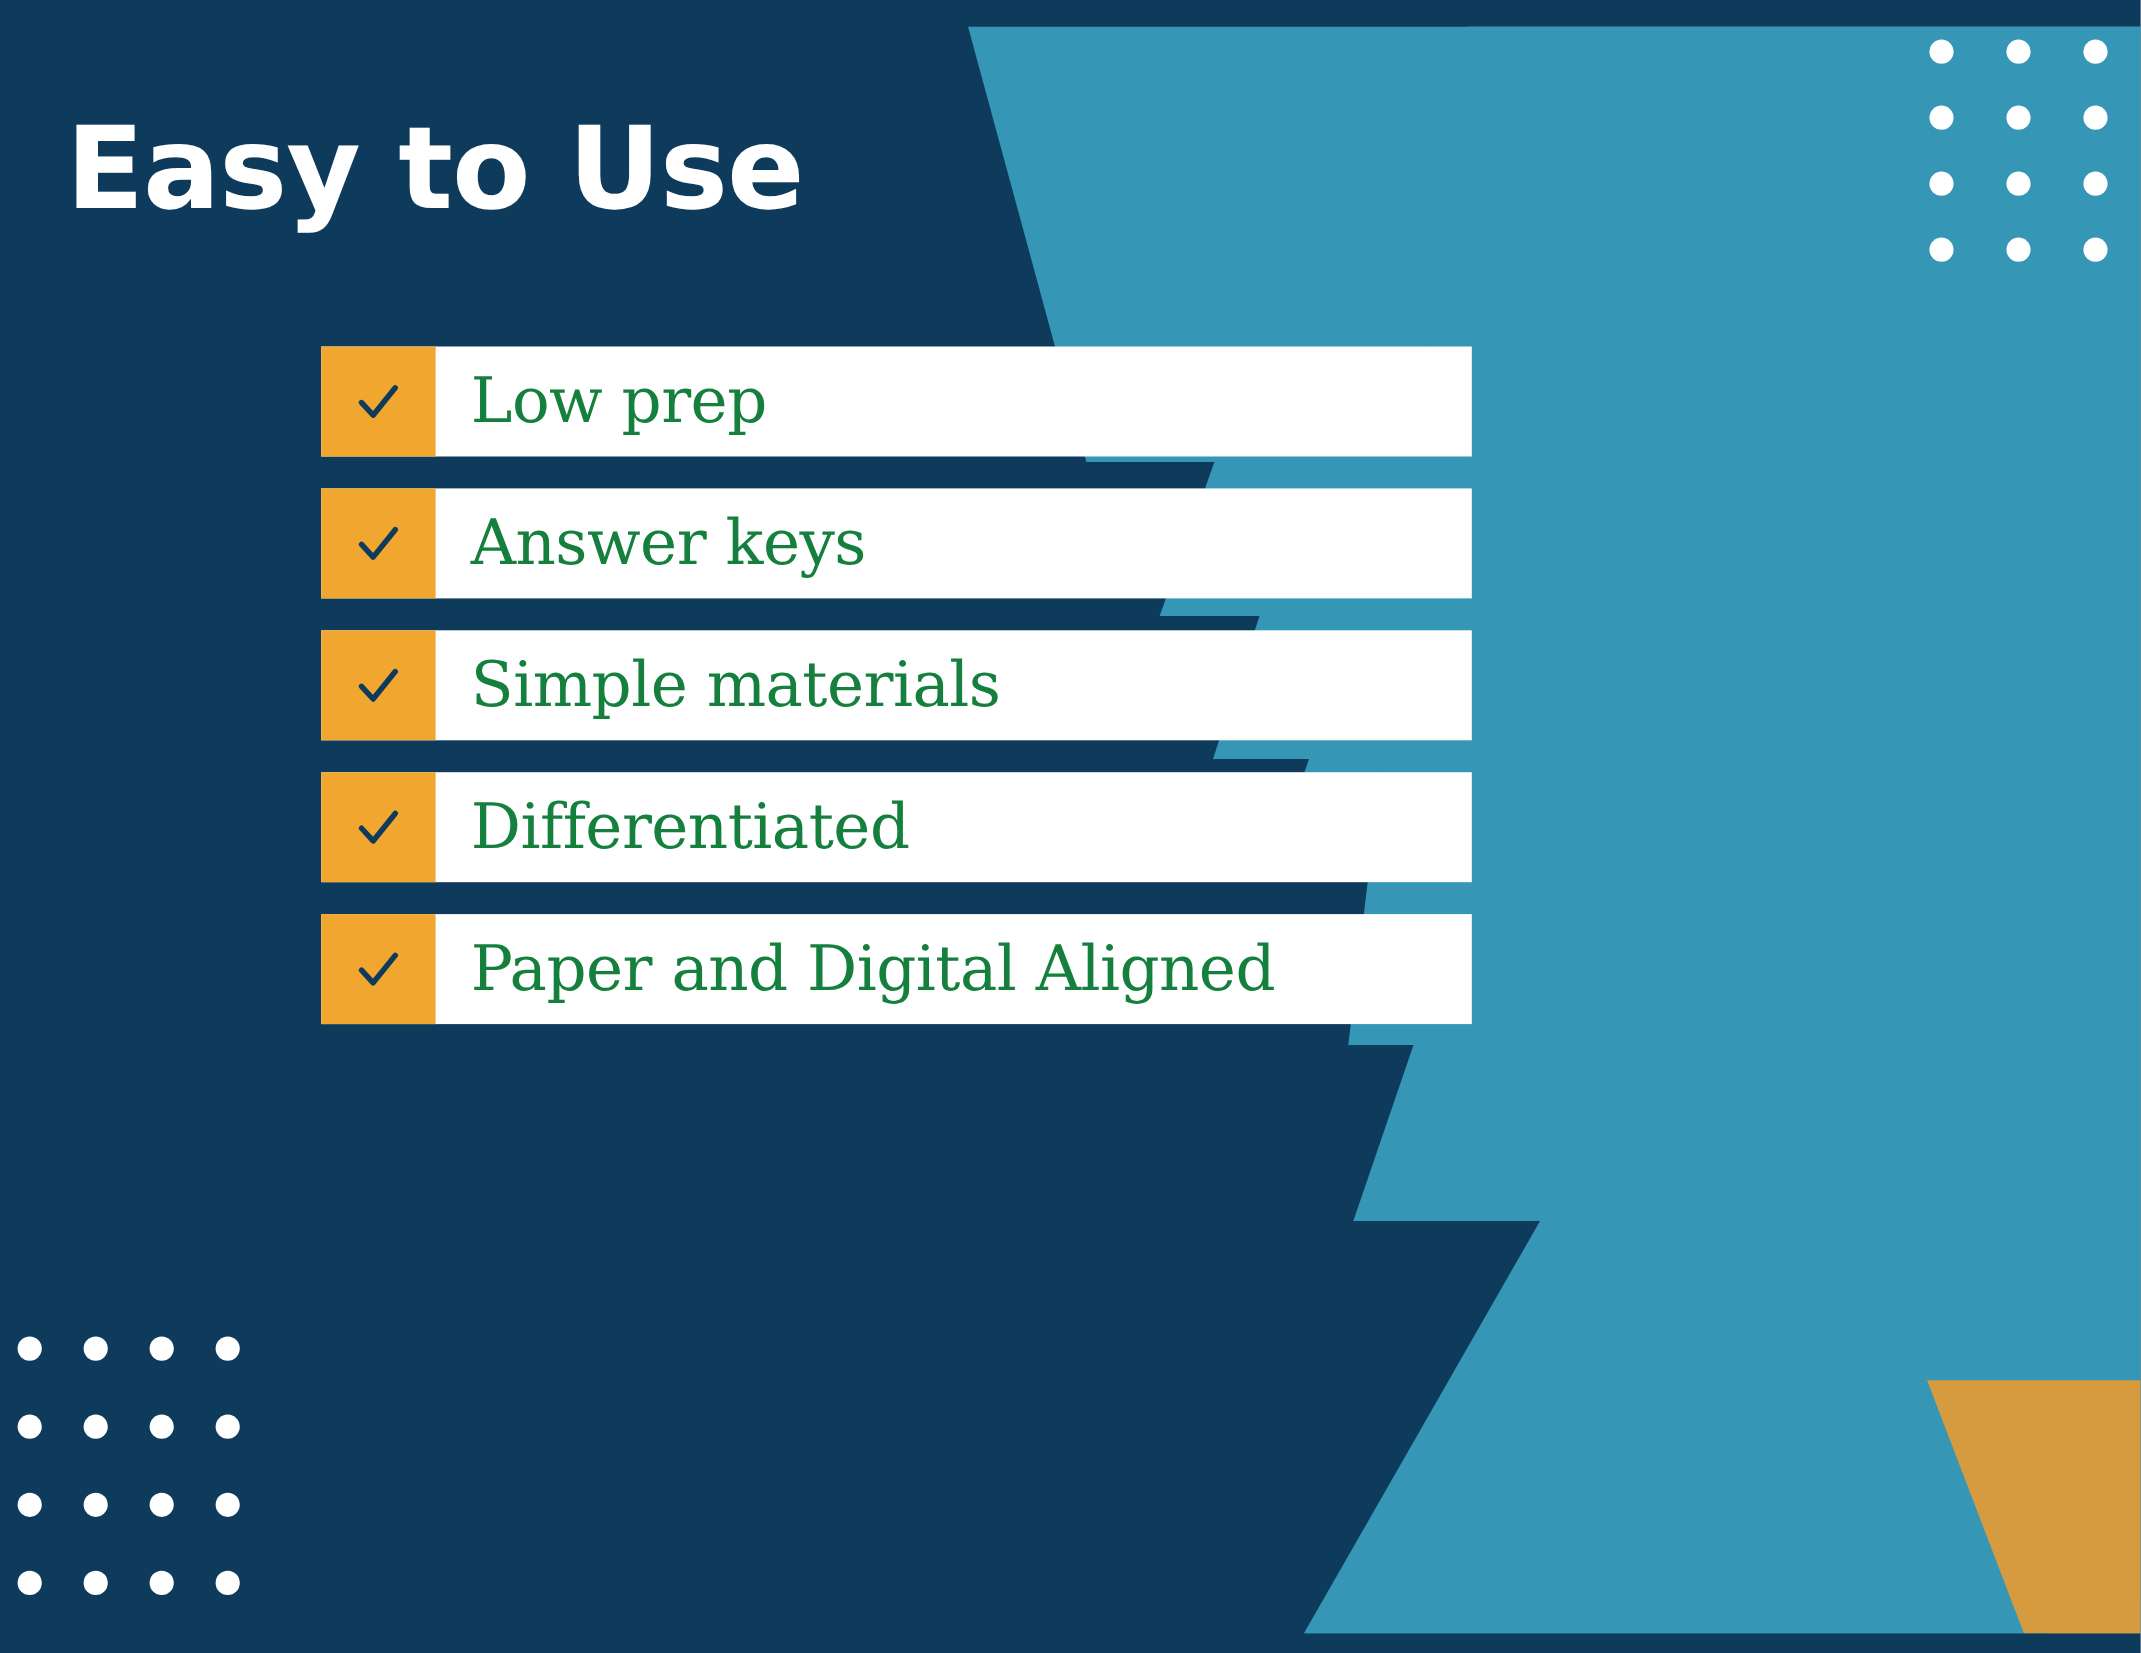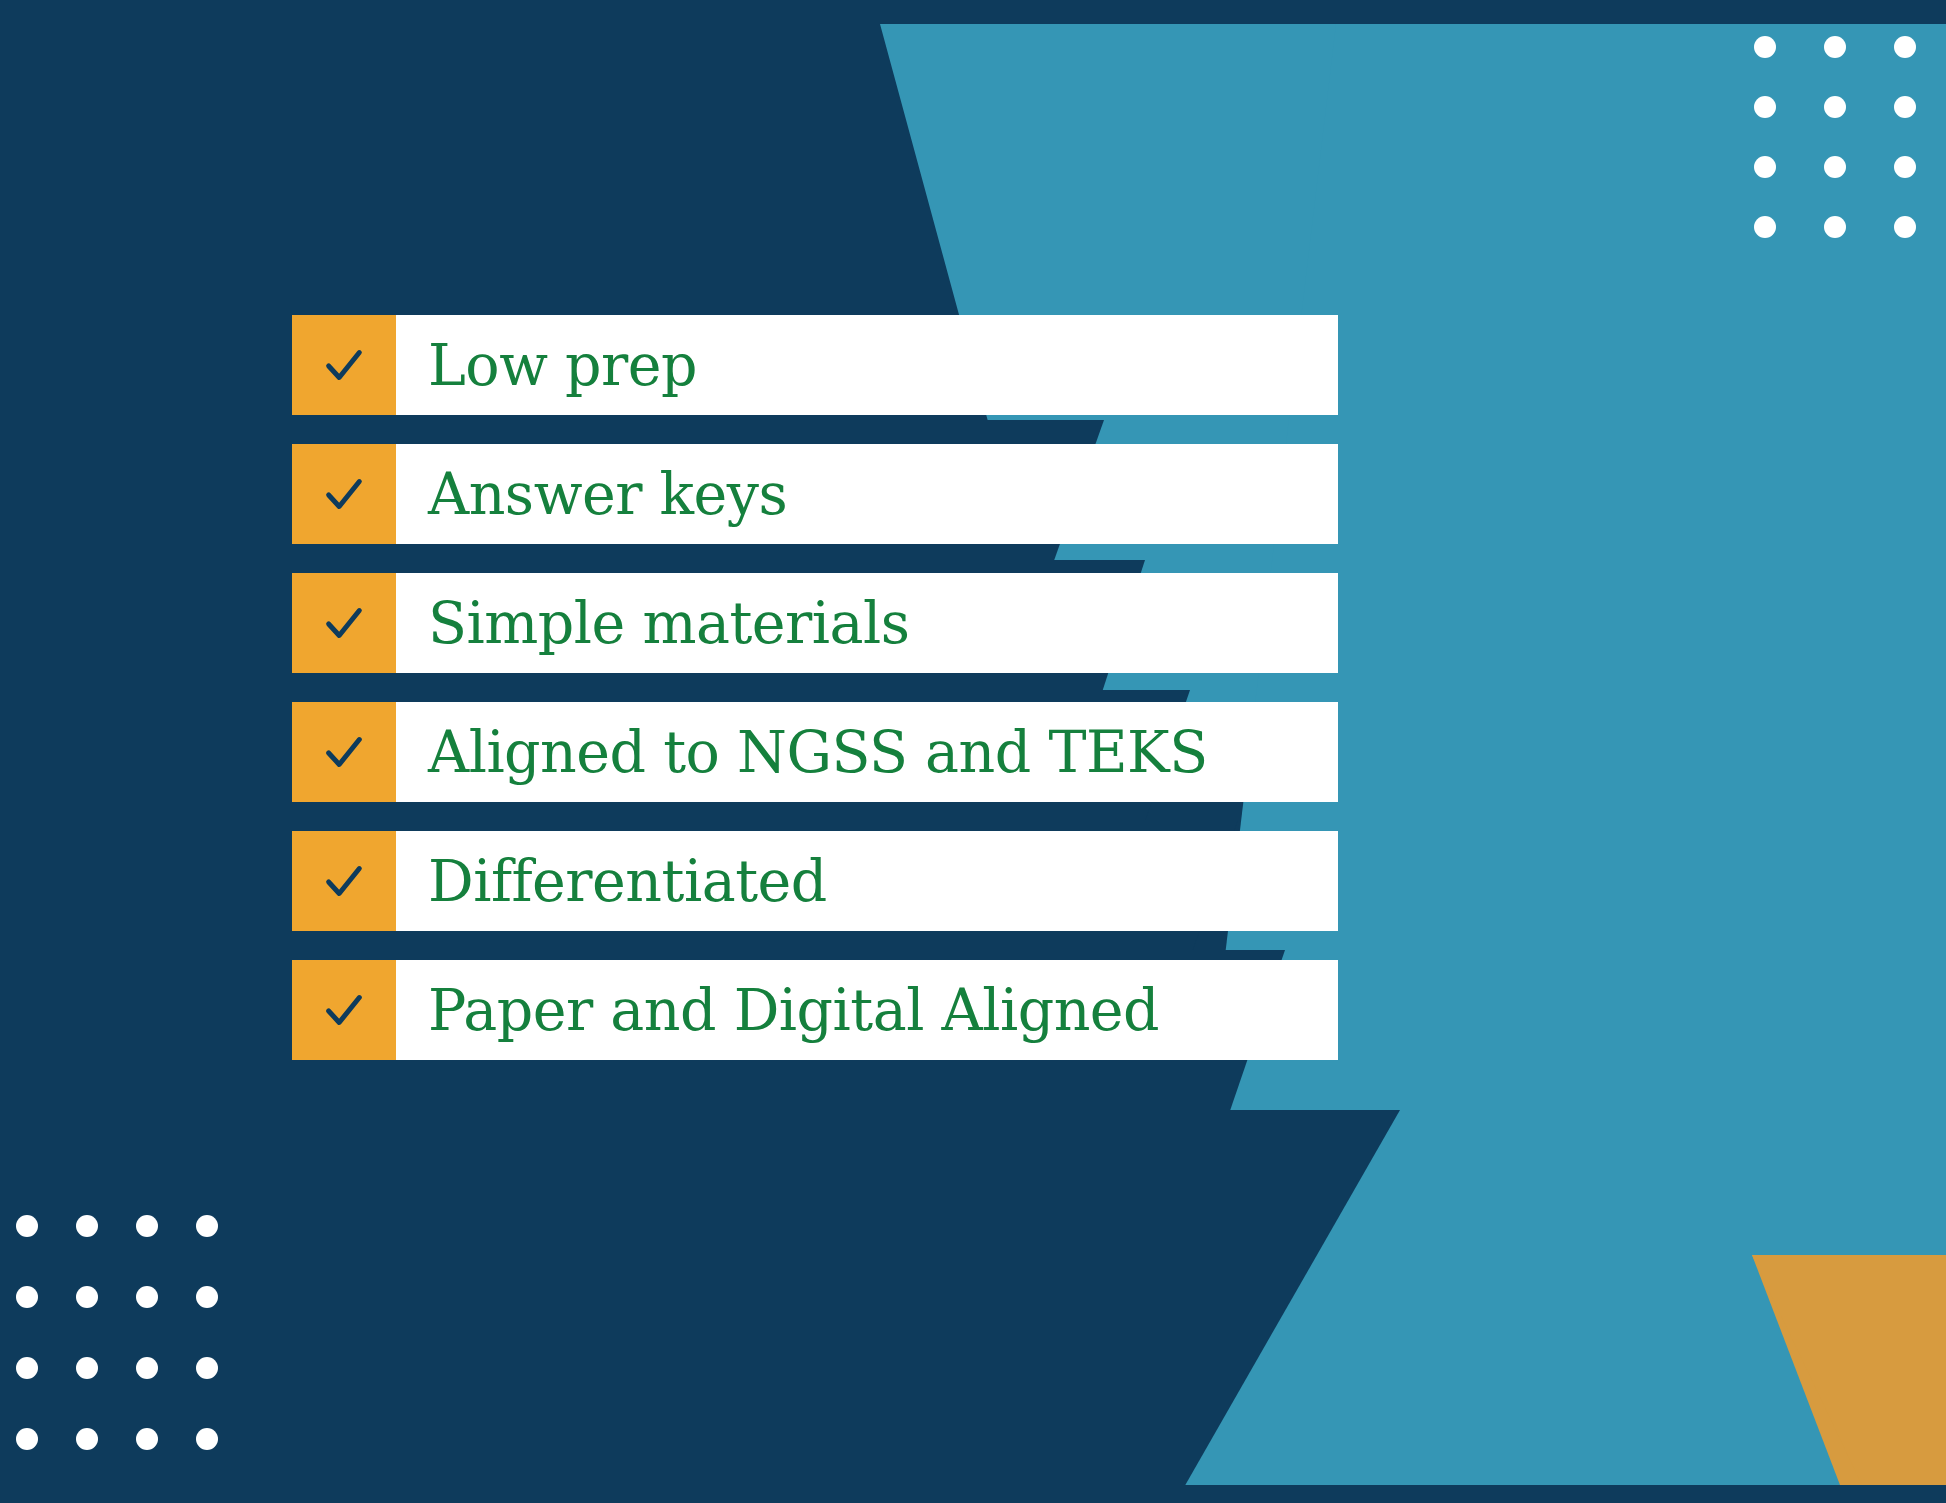--- a/index.html
+++ b/index.html
@@ -170,20 +170,21 @@
     <span class="dot"></span>
     <span class="dot"></span>
     <span class="dot"></span>
     <span class="dot"></span>
     <span class="dot"></span>
     <span class="dot"></span>
     <span class="dot"></span>
     <span class="dot"></span>
   </div>
 
+  <h1 id="page-title">Easy to Use</h1>
 
   <div id="checklist">
 
     <div class="check-row">
       <span class="check-box">
         <svg class="check-icon" viewBox="0 0 24 24">
           <path d="M4 12.5 L9.5 18.5 L20 5.5"></path>
         </svg>
       </span>
       <span class="check-label">Low prep</span>
@@ -200,28 +201,20 @@
 
     <div class="check-row">
       <span class="check-box">
         <svg class="check-icon" viewBox="0 0 24 24">
           <path d="M4 12.5 L9.5 18.5 L20 5.5"></path>
         </svg>
       </span>
       <span class="check-label">Simple materials</span>
     </div>
 
-    <div class="check-row">
-      <span class="check-box">
-        <svg class="check-icon" viewBox="0 0 24 24">
-          <path d="M4 12.5 L9.5 18.5 L20 5.5"></path>
-        </svg>
-      </span>
-      <span class="check-label">Aligned to NGSS and TEKS</span>
-    </div>
 
     <div class="check-row">
       <span class="check-box">
         <svg class="check-icon" viewBox="0 0 24 24">
           <path d="M4 12.5 L9.5 18.5 L20 5.5"></path>
         </svg>
       </span>
       <span class="check-label">Differentiated</span>
     </div>
 

